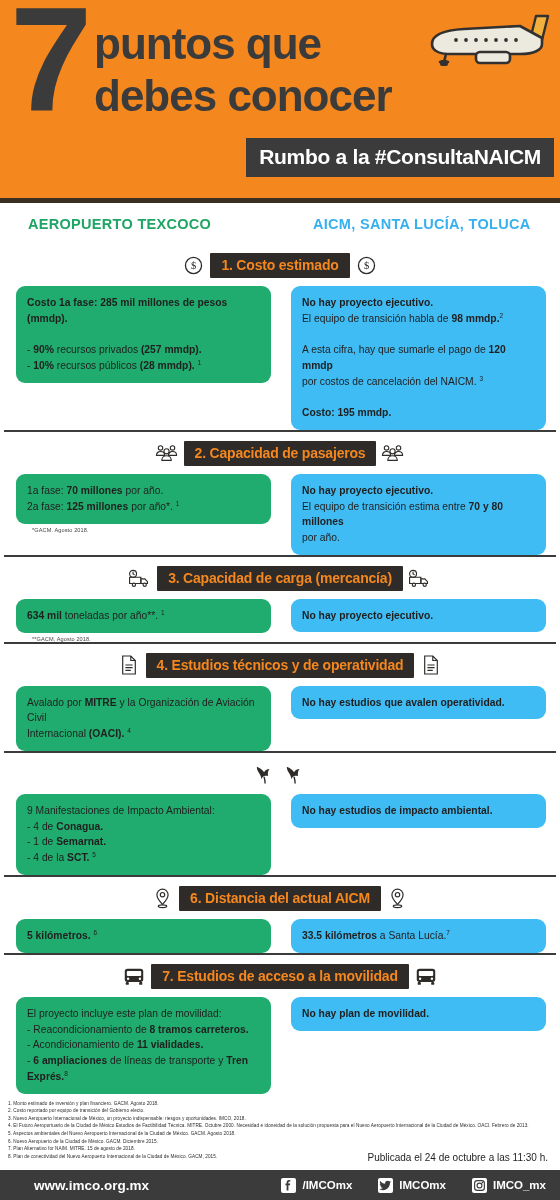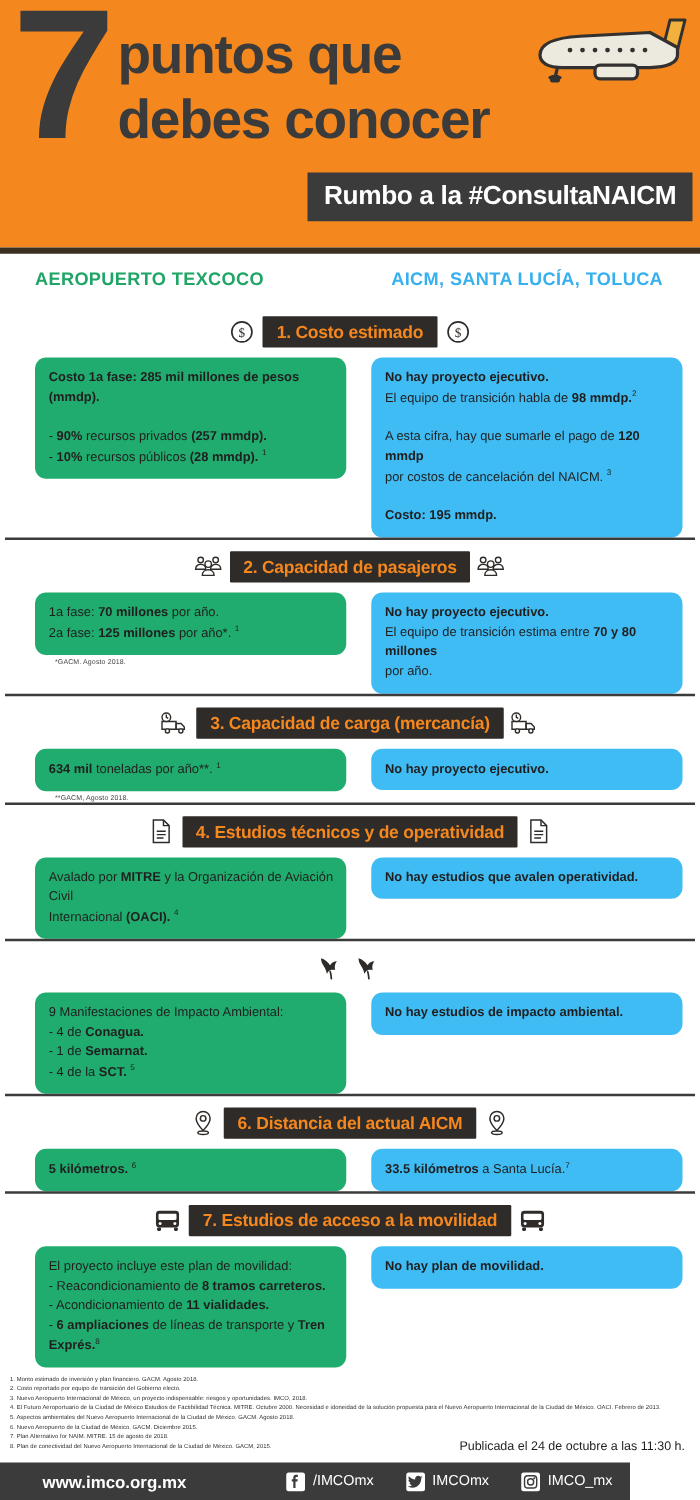--- a/index.html
+++ b/index.html
@@ -122,21 +122,21 @@
   .sec-icon {
     width: 26px; height: 24px;
     display: flex; align-items: center; justify-content: center;
     flex: 0 0 auto;
   }
   .sec-icon svg { display: block; }
 
   .boxes {
     display: flex;
     gap: 20px;
-    padding: 0 14px 0 28px;
+    padding: 0 14px 0 16px;
     align-items: flex-start;
     justify-content: center;
   }
   .box {
     flex: 1 1 0;
     border-radius: 9px;
     padding: 9px 10px 9px 11px;
     font-size: 10.3px;
     line-height: 1.52;
     color: #1f1f1f;
@@ -169,21 +169,21 @@
   .published {
     text-align: right;
     font-size: 10px;
     color: #1f1f1f;
     padding: 2px 12px 4px 0;
     margin-top: -10px;
   }
   .footer-bar {
     position: absolute;
     left: 0; bottom: 0;
-    width: 504px;
+    width: 560px;
     height: 30px;
     background: #3b3b3b;
     display: flex;
     align-items: center;
     color: #ffffff;
   }
   .site {
     font-size: 13.5px;
     font-weight: bold;
     margin-left: 34px;
@@ -198,21 +198,21 @@
   }
   .social { display: flex; align-items: center; gap: 6px; }
   .social-glyph {
     width: 15px; height: 15px;
     background: #ffffff;
     border-radius: 2px;
     display: flex; align-items: center; justify-content: center;
     flex: 0 0 auto;
   }
   .social-glyph svg { display: block; }
-  .social-name { font-size: 11.5px; font-weight: normal; }
+  .social-name { font-size: 11.5px; font-weight: bold; }
 </style>
 </head>
 <body>
 
 <div class="page">
 
   <div class="header">
     <div class="big-seven">7</div>
     <div class="head-line1">puntos que</div>
     <div class="head-line2">debes conocer</div>

